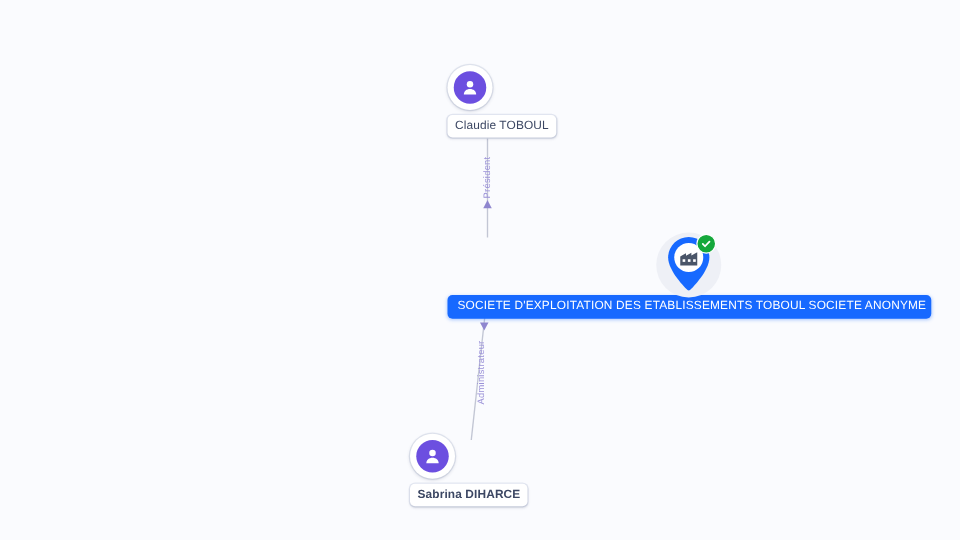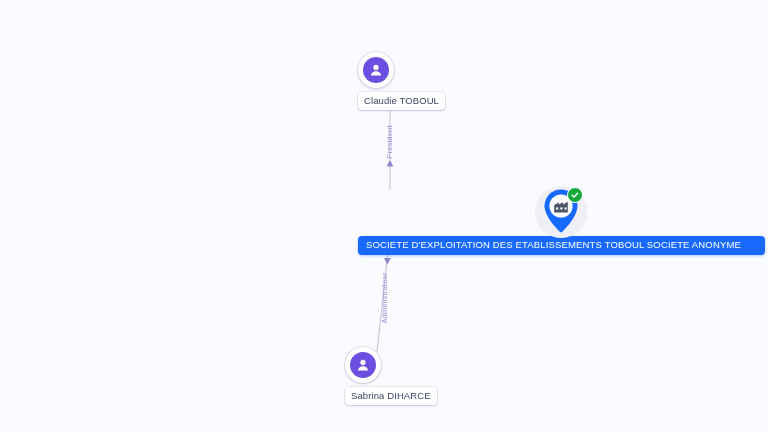--- a/index.html
+++ b/index.html
@@ -108,21 +108,21 @@
   .pin-badge svg { display: block; }
 
   .company-label {
     margin-top: -2px;
     background: #1769ff;
     color: #ffffff;
     font-size: 9.5px;
     line-height: 12px;
     letter-spacing: 0.15px;
     white-space: nowrap;
-    padding: 3px 24px 4px 8px;
+    padding: 3px 4px 4px 8px;
     border-radius: 4px;
     box-shadow: 0 1px 3px rgba(23,105,255,0.35);
     text-align: right;
   }
 
   
   .edge-label {
     position: absolute;
     color: #9b92d8;
     font-size: 7.5px;
@@ -181,21 +181,21 @@
         <div class="pin-badge">
           <svg viewBox="0 0 14 14" width="10" height="10">
             <path d="M3.1 7.2l2.5 2.6 5-5.2" stroke="#ffffff" stroke-width="2" fill="none" stroke-linecap="round" stroke-linejoin="round"></path>
           </svg>
         </div>
       </div>
     </div>
     <div class="company-label">SOCIETE D'EXPLOITATION DES ETABLISSEMENTS TOBOUL SOCIETE ANONYME</div>
   </div>
 
-  <div class="person-node" style="left: 345px; top: 347px;">
+  <div class="person-node" style="left: 328px; top: 347px; font-weight: bold;">
     <div class="person-avatar-wrap">
       <div class="person-avatar">
         <svg viewBox="0 0 24 24" width="16" height="16" fill="#ffffff">
           <circle cx="12" cy="8.2" r="3.9"></circle>
           <path d="M4.6 20.4c0-4.1 3.3-6.6 7.4-6.6s7.4 2.5 7.4 6.6z"></path>
         </svg>
       </div>
     </div>
     <div class="node-label">Sabrina DIHARCE</div>
   </div>

